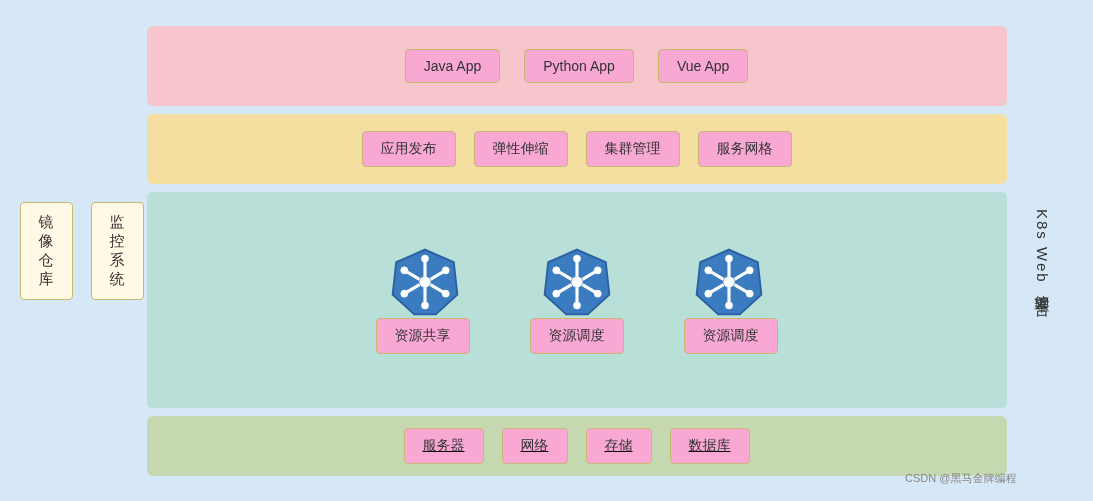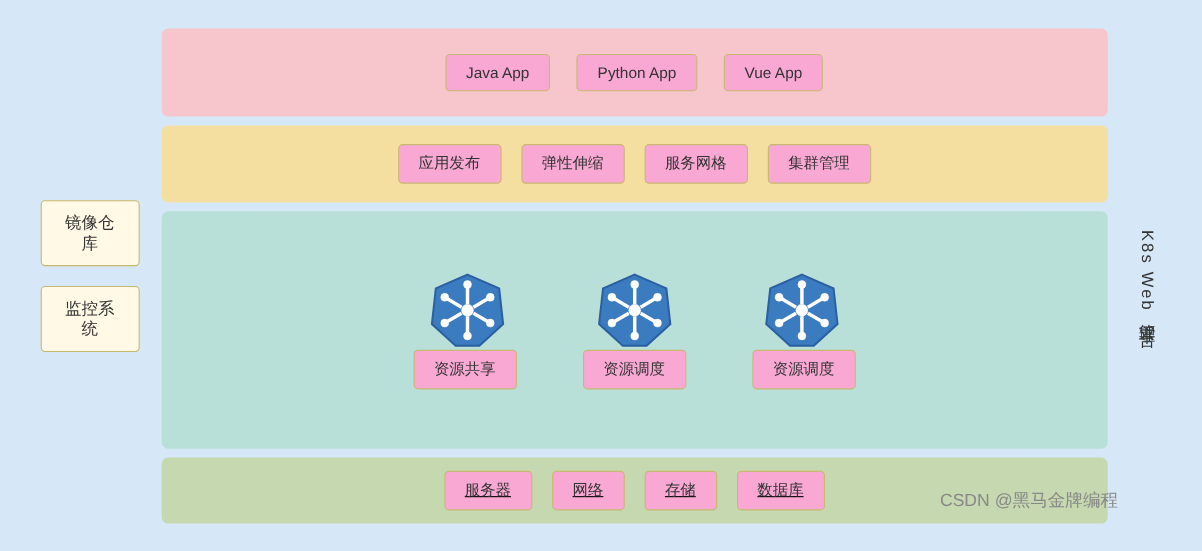--- a/index.html
+++ b/index.html
@@ -19,21 +19,21 @@
       width: 1060px;
       height: 470px;
       background: #d6e8f7;
       padding: 10px;
       gap: 10px;
       position: relative;
     }
     
     .left-sidebar {
       display: flex;
-      flex-direction: column;
+      flex-direction: row;
       gap: 18px;
       justify-content: center;
       align-items: center;
       width: 110px;
       flex-shrink: 0;
       font-family: Liberation Serif, serif;
     }
     .sidebar-box {
       background: #fff9e6;
       border: 1.5px solid #c8b870;
@@ -120,23 +120,23 @@
       color: #333;
       display: flex;
       align-items: center;
       justify-content: center;
       width: 50px;
       flex-shrink: 0;
       letter-spacing: 2px;
     }
     .watermark {
       position: absolute;
-      bottom: 20px;
+      bottom: 0;
       right: 60px;
-      font-size: 16px;
+      font-size: 11px;
       color: #888;
     }
   </style>
 </head>
 <body>
 
 <div class="outer-container">
 
   <div class="left-sidebar">
     <div class="sidebar-box">镜像仓库</div>
@@ -147,22 +147,22 @@
 
     <div class="section section-apps">
       <div class="box">Java App</div>
       <div class="box">Python App</div>
       <div class="box">Vue App</div>
     </div>
 
     <div class="section section-features">
       <div class="box">应用发布</div>
       <div class="box">弹性伸缩</div>
+      <div class="box">集群管理</div>
       <div class="box">服务网格</div>
-      <div class="box">集群管理</div>
     </div>
 
     <div class="section section-k8s">
       <div class="k8s-icons-row">
 
         <svg class="k8s-icon" viewBox="0 0 80 80" xmlns="http://www.w3.org/2000/svg">
           <polygon points="40,4 72,18 76,54 52,76 28,76 4,54 8,18" fill="#3b7bbf" stroke="#2a5fa0" stroke-width="2"></polygon>
           <g fill="white" stroke="white" stroke-width="0.5">
             <circle cx="40" cy="40" r="6"></circle>
             <line x1="40" y1="34" x2="40" y2="14" stroke-width="3.5"></line>

